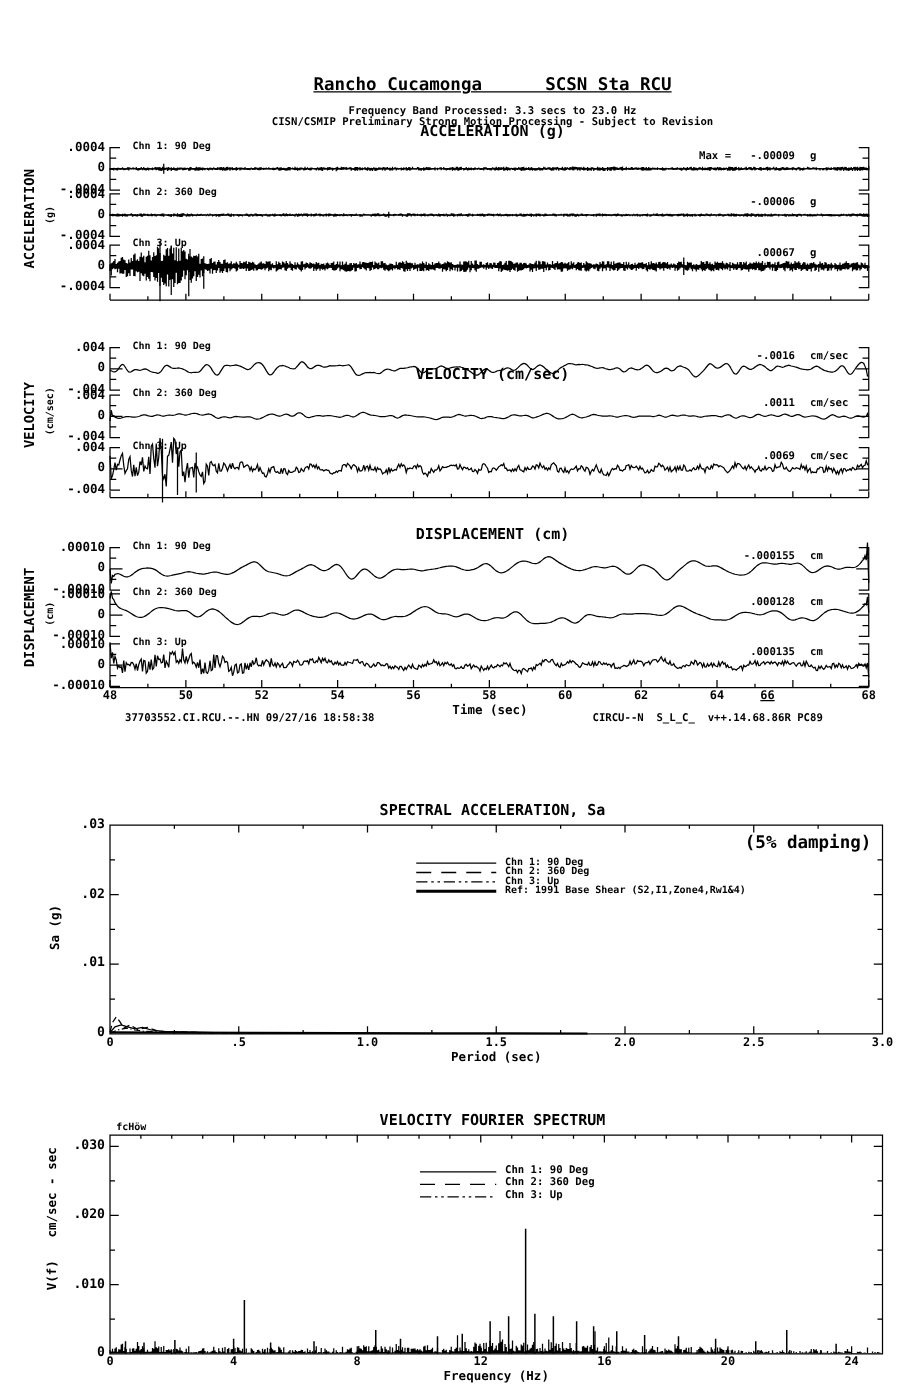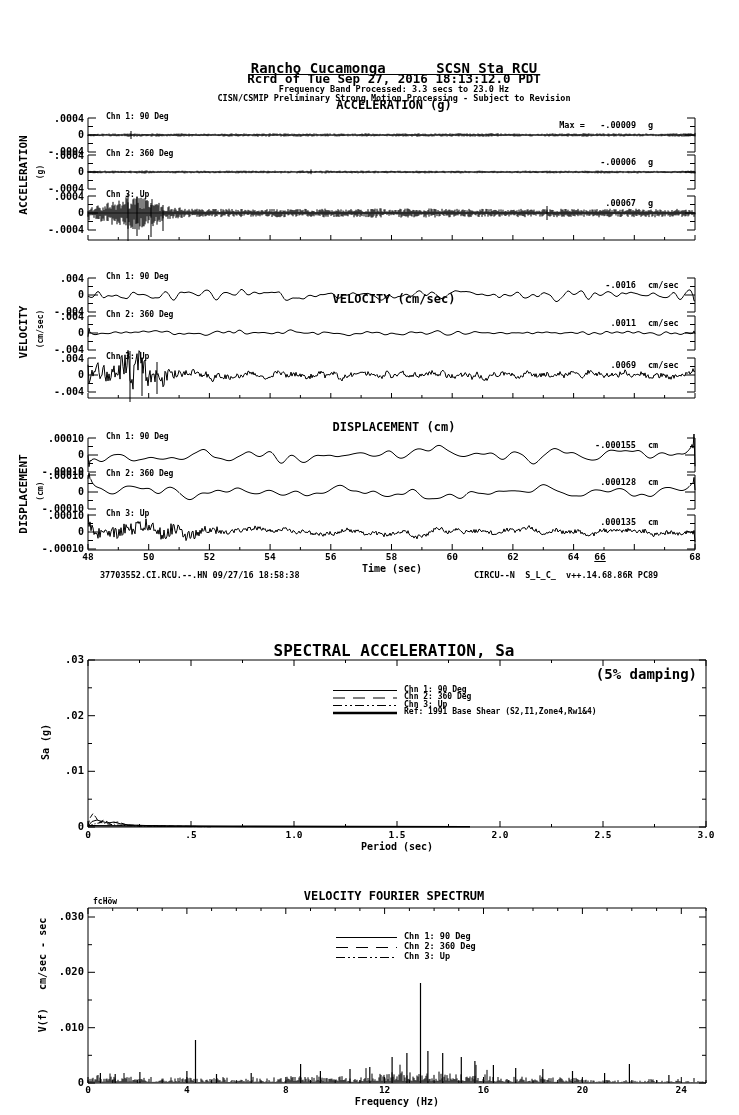--- a/index.html
+++ b/index.html
@@ -73,21 +73,20 @@
       <g>
         <path d="M88 908H706V1083H88ZM88 917h7M706 917h-7M88 972.3h7M706 972.3h-7M88 1027.7h7M706 1027.7h-7M88 1083h7M706 1083h-7M88 944.7h4M706 944.7h-4M88 1000h4M706 1000h-4M88 1055.3h4M706 1055.3h-4M88.0 908v6M88.0 1083v-6M112.7 908v3M112.7 1083v-3M137.4 908v3M137.4 1083v-3M162.2 908v3M162.2 1083v-3M186.9 908v6M186.9 1083v-6M211.6 908v3M211.6 1083v-3M236.3 908v3M236.3 1083v-3M261.0 908v3M261.0 1083v-3M285.8 908v6M285.8 1083v-6M310.5 908v3M310.5 1083v-3M335.2 908v3M335.2 1083v-3M359.9 908v3M359.9 1083v-3M384.6 908v6M384.6 1083v-6M409.4 908v3M409.4 1083v-3M434.1 908v3M434.1 1083v-3M458.8 908v3M458.8 1083v-3M483.5 908v6M483.5 1083v-6M508.2 908v3M508.2 1083v-3M533.0 908v3M533.0 1083v-3M557.7 908v3M557.7 1083v-3M582.4 908v6M582.4 1083v-6M607.1 908v3M607.1 1083v-3M631.8 908v3M631.8 1083v-3M656.6 908v3M656.6 1083v-3M681.3 908v6M681.3 1083v-6M706.0 908v3M706.0 1083v-3" fill="none" stroke="#000" stroke-width="1"></path>
         <path d="M336 937.5H397" fill="none" stroke="#000" stroke-width="1.1"></path>
         <path d="M336 947.5H397" fill="none" stroke="#000" stroke-width="1.1" stroke-dasharray="12,8"></path>
         <path d="M336 957.5H397" fill="none" stroke="#000" stroke-width="1.1" stroke-dasharray="9,3,2,3,2,3"></path>
         <path d="M88 1082.5V1080.0M89 1082.5V1081.2M90 1082.5V1078.9M91 1082.5V1081.1M92 1082.5V1078.7M93 1082.5V1077.8M94 1082.5V1081.4M95 1082.5V1079.3M96 1082.5V1079.5M97 1082.5V1075.6M98 1082.5V1075.0M99 1082.5V1080.8M100 1082.5V1077.6M101 1082.5V1079.1M102 1082.5V1081.7M103 1082.5V1081.7M104 1082.5V1078.8M105 1082.5V1081.6M106 1082.5V1078.8M107 1082.5V1078.6M108 1082.5V1080.5M109 1082.5V1078.9M110 1082.5V1073.5M111 1082.5V1076.7M112 1082.5V1080.4M113 1082.5V1079.2M114 1082.5V1076.9M115 1082.5V1078.5M116 1082.5V1081.3M117 1082.5V1081.3M118 1082.5V1079.8M119 1082.5V1081.3M120 1082.5V1081.3M121 1082.5V1081.2M122 1082.5V1078.4M123 1082.5V1079.0M124 1082.5V1073.0M125 1082.5V1077.8M126 1082.5V1078.5M127 1082.5V1077.2M128 1082.5V1081.6M129 1082.5V1077.6M130 1082.5V1081.4M131 1082.5V1076.8M132 1082.5V1081.5M133 1082.5V1080.0M134 1082.5V1080.0M135 1082.5V1079.3M136 1082.5V1080.4M137 1082.5V1079.4M138 1082.5V1081.9M139 1082.5V1079.1M140 1082.5V1081.3M141 1082.5V1079.0M142 1082.5V1079.3M143 1082.5V1080.3M144 1082.5V1077.9M145 1082.5V1080.4M146 1082.5V1081.0M147 1082.5V1082.0M148 1082.5V1081.5M149 1082.5V1078.9M150 1082.5V1081.8M151 1082.5V1077.0M152 1082.5V1082.0M153 1082.5V1081.8M154 1082.5V1082.0M155 1082.5V1081.8M156 1082.5V1081.7M157 1082.5V1081.5M158 1082.5V1082.0M159 1082.5V1080.9M160 1082.5V1080.7M161 1082.5V1080.4M162 1082.5V1078.7M163 1082.5V1078.6M164 1082.5V1080.7M165 1082.5V1082.0M166 1082.5V1080.9M167 1082.5V1081.9M168 1082.5V1081.8M169 1082.5V1081.2M170 1082.5V1080.6M171 1082.5V1077.4M172 1082.5V1080.4M173 1082.5V1081.6M174 1082.5V1081.9M175 1082.5V1078.5M176 1082.5V1081.0M177 1082.5V1081.8M178 1082.5V1078.1M179 1082.5V1081.1M180 1082.5V1077.6M181 1082.5V1082.1M182 1082.5V1079.1M183 1082.5V1078.4M184 1082.5V1082.0M185 1082.5V1079.4M186 1082.5V1079.2M187 1082.5V1081.4M188 1082.5V1078.3M189 1082.5V1081.5M190 1082.5V1077.8M191 1082.5V1078.2M192 1082.5V1080.1M193 1082.5V1081.0M194 1082.5V1078.9M195 1082.5V1082.0M196 1082.5V1082.0M197 1082.5V1078.8M198 1082.5V1082.2M199 1082.5V1082.0M200 1082.5V1082.1M201 1082.5V1078.6M202 1082.5V1079.6M203 1082.5V1080.7M204 1082.5V1082.1M205 1082.5V1081.6M206 1082.5V1080.0M207 1082.5V1079.7M208 1082.5V1080.9M209 1082.5V1082.1M210 1082.5V1079.0M211 1082.5V1081.3M212 1082.5V1079.1M213 1082.5V1082.0M214 1082.5V1078.2M215 1082.5V1081.9M216 1082.5V1079.1M217 1082.5V1078.1M218 1082.5V1079.3M219 1082.5V1080.4M220 1082.5V1080.2M221 1082.5V1081.7M222 1082.5V1081.5M223 1082.5V1077.1M224 1082.5V1078.1M225 1082.5V1079.8M226 1082.5V1081.8M227 1082.5V1077.7M228 1082.5V1082.0M229 1082.5V1082.0M230 1082.5V1082.0M231 1082.5V1081.1M232 1082.5V1080.0M233 1082.5V1082.1M234 1082.5V1080.2M235 1082.5V1081.4M236 1082.5V1081.5M237 1082.5V1080.8M238 1082.5V1081.4M239 1082.5V1080.8M240 1082.5V1080.8M241 1082.5V1079.8M242 1082.5V1080.0M243 1082.5V1081.6M244 1082.5V1081.0M245 1082.5V1082.1M246 1082.5V1078.8M247 1082.5V1081.6M248 1082.5V1079.9M249 1082.5V1081.8M250 1082.5V1080.9M251 1082.5V1081.9M252 1082.5V1080.2M253 1082.5V1076.9M254 1082.5V1082.1M255 1082.5V1081.6M256 1082.5V1081.8M257 1082.5V1078.3M258 1082.5V1081.9M259 1082.5V1081.5M260 1082.5V1078.7M261 1082.5V1081.2M262 1082.5V1081.2M263 1082.5V1081.2M264 1082.5V1081.9M265 1082.5V1082.2M266 1082.5V1081.3M267 1082.5V1078.5M268 1082.5V1082.1M269 1082.5V1080.1M270 1082.5V1081.5M271 1082.5V1082.1M272 1082.5V1081.6M273 1082.5V1081.8M274 1082.5V1077.4M275 1082.5V1082.0M276 1082.5V1081.9M277 1082.5V1081.3M278 1082.5V1079.3M279 1082.5V1079.7M280 1082.5V1078.8M281 1082.5V1078.2M282 1082.5V1081.7M283 1082.5V1082.1M284 1082.5V1082.1M285 1082.5V1081.3M286 1082.5V1079.7M287 1082.5V1076.8M288 1082.5V1078.6M289 1082.5V1079.0M290 1082.5V1080.2M291 1082.5V1076.2M292 1082.5V1077.6M293 1082.5V1077.0M294 1082.5V1081.0M295 1082.5V1077.0M296 1082.5V1080.9M297 1082.5V1080.5M298 1082.5V1080.2M299 1082.5V1077.5M300 1082.5V1076.2M301 1082.5V1077.4M302 1082.5V1080.2M303 1082.5V1079.7M304 1082.5V1081.4M305 1082.5V1077.0M306 1082.5V1078.8M307 1082.5V1081.6M308 1082.5V1077.3M309 1082.5V1079.4M310 1082.5V1081.1M311 1082.5V1081.0M312 1082.5V1077.1M313 1082.5V1081.9M314 1082.5V1077.9M315 1082.5V1081.8M316 1082.5V1080.6M317 1082.5V1075.2M318 1082.5V1080.0M319 1082.5V1076.7M320 1082.5V1080.8M321 1082.5V1079.7M322 1082.5V1077.7M323 1082.5V1081.1M324 1082.5V1078.1M325 1082.5V1081.8M326 1082.5V1078.2M327 1082.5V1078.1M328 1082.5V1081.6M329 1082.5V1078.9M330 1082.5V1078.9M331 1082.5V1078.7M332 1082.5V1078.7M333 1082.5V1080.2M334 1082.5V1079.2M335 1082.5V1080.5M336 1082.5V1079.4M337 1082.5V1080.4M338 1082.5V1081.2M339 1082.5V1077.1M340 1082.5V1076.5M341 1082.5V1080.1M342 1082.5V1076.2M343 1082.5V1080.0M344 1082.5V1080.0M345 1082.5V1079.4M346 1082.5V1078.1M347 1082.5V1081.7M348 1082.5V1080.9M349 1082.5V1081.1M350 1082.5V1078.6M351 1082.5V1081.8M352 1082.5V1081.8M353 1082.5V1081.9M354 1082.5V1080.0M355 1082.5V1079.0M356 1082.5V1080.5M357 1082.5V1079.8M358 1082.5V1081.8M359 1082.5V1081.7M360 1082.5V1080.3M361 1082.5V1077.4M362 1082.5V1081.0M363 1082.5V1081.2M364 1082.5V1079.1M365 1082.5V1078.1M366 1082.5V1068.1M367 1082.5V1080.9M368 1082.5V1078.0M369 1082.5V1080.3M370 1082.5V1081.1M371 1082.5V1080.7M372 1082.5V1073.6M373 1082.5V1078.5M374 1082.5V1080.8M375 1082.5V1079.3M376 1082.5V1081.1M377 1082.5V1080.7M378 1082.5V1081.1M379 1082.5V1077.4M380 1082.5V1073.9M381 1082.5V1075.0M382 1082.5V1080.8M383 1082.5V1076.5M384 1082.5V1074.9M385 1082.5V1078.4M386 1082.5V1081.0M387 1082.5V1074.3M388 1082.5V1079.1M389 1082.5V1074.1M390 1082.5V1081.1M391 1082.5V1077.5M392 1082.5V1072.3M393 1082.5V1076.7M394 1082.5V1074.4M395 1082.5V1080.2M396 1082.5V1078.8M397 1082.5V1076.4M398 1082.5V1080.1M399 1082.5V1074.6M400 1082.5V1064.7M401 1082.5V1073.3M402 1082.5V1071.5M403 1082.5V1081.0M404 1082.5V1075.1M405 1082.5V1077.5M406 1082.5V1081.1M407 1082.5V1075.4M408 1082.5V1079.2M409 1082.5V1078.8M410 1082.5V1072.4M411 1082.5V1080.5M412 1082.5V1081.1M413 1082.5V1076.6M414 1082.5V1077.9M415 1082.5V1080.1M416 1082.5V1080.4M417 1082.5V1075.5M418 1082.5V1076.6M419 1082.5V1074.1M420 1082.5V1081.1M421 1082.5V1080.3M422 1082.5V1075.5M423 1082.5V1080.2M424 1082.5V1079.0M425 1082.5V1078.2M426 1082.5V1075.8M427 1082.5V1073.5M428 1082.5V1081.1M429 1082.5V1079.2M430 1082.5V1078.9M431 1082.5V1081.2M432 1082.5V1078.4M433 1082.5V1080.7M434 1082.5V1074.9M435 1082.5V1081.1M436 1082.5V1078.8M437 1082.5V1080.6M438 1082.5V1081.0M439 1082.5V1071.6M440 1082.5V1079.8M441 1082.5V1073.8M442 1082.5V1078.4M443 1082.5V1081.1M444 1082.5V1076.8M445 1082.5V1074.7M446 1082.5V1080.4M447 1082.5V1075.1M448 1082.5V1078.3M449 1082.5V1080.9M450 1082.5V1073.5M451 1082.5V1078.7M452 1082.5V1079.9M453 1082.5V1078.3M454 1082.5V1079.0M455 1082.5V1079.2M456 1082.5V1074.4M457 1082.5V1078.4M458 1082.5V1080.9M459 1082.5V1081.1M460 1082.5V1080.7M461 1082.5V1074.3M462 1082.5V1080.5M463 1082.5V1080.6M464 1082.5V1081.1M465 1082.5V1081.0M466 1082.5V1077.2M467 1082.5V1076.7M468 1082.5V1077.9M469 1082.5V1078.2M470 1082.5V1076.5M471 1082.5V1081.2M472 1082.5V1077.5M473 1082.5V1076.0M474 1082.5V1079.2M475 1082.5V1075.8M476 1082.5V1064.9M477 1082.5V1080.3M478 1082.5V1078.0M479 1082.5V1081.2M480 1082.5V1081.0M481 1082.5V1081.2M482 1082.5V1081.1M483 1082.5V1079.2M484 1082.5V1080.3M485 1082.5V1074.4M486 1082.5V1081.3M487 1082.5V1069.9M488 1082.5V1081.2M489 1082.5V1080.1M490 1082.5V1076.4M491 1082.5V1081.0M492 1082.5V1081.3M493 1082.5V1077.0M494 1082.5V1081.3M495 1082.5V1081.3M496 1082.5V1082.0M497 1082.5V1080.8M498 1082.5V1077.0M499 1082.5V1080.3M500 1082.5V1080.6M501 1082.5V1078.7M502 1082.5V1081.1M503 1082.5V1081.2M504 1082.5V1081.9M505 1082.5V1081.5M506 1082.5V1079.7M507 1082.5V1079.0M508 1082.5V1080.7M509 1082.5V1080.2M510 1082.5V1081.2M511 1082.5V1081.5M512 1082.5V1081.9M513 1082.5V1081.8M514 1082.5V1076.9M515 1082.5V1081.8M516 1082.5V1081.6M517 1082.5V1079.4M518 1082.5V1081.9M519 1082.5V1081.0M520 1082.5V1079.5M521 1082.5V1078.7M522 1082.5V1076.7M523 1082.5V1079.7M524 1082.5V1080.2M525 1082.5V1081.7M526 1082.5V1077.5M527 1082.5V1081.7M528 1082.5V1081.3M529 1082.5V1081.0M530 1082.5V1080.8M531 1082.5V1081.9M532 1082.5V1078.8M533 1082.5V1081.1M534 1082.5V1080.5M535 1082.5V1079.5M536 1082.5V1080.4M537 1082.5V1080.5M538 1082.5V1081.4M539 1082.5V1082.0M540 1082.5V1075.3M541 1082.5V1078.8M542 1082.5V1076.8M543 1082.5V1078.7M544 1082.5V1079.4M545 1082.5V1079.4M546 1082.5V1081.9M547 1082.5V1080.0M548 1082.5V1079.7M549 1082.5V1078.1M550 1082.5V1081.3M551 1082.5V1078.2M552 1082.5V1081.7M553 1082.5V1077.5M554 1082.5V1081.9M555 1082.5V1081.9M556 1082.5V1081.9M557 1082.5V1081.8M558 1082.5V1081.9M559 1082.5V1079.1M560 1082.5V1077.4M561 1082.5V1078.2M562 1082.5V1078.9M563 1082.5V1080.4M564 1082.5V1081.4M565 1082.5V1081.9M566 1082.5V1080.6M567 1082.5V1081.4M568 1082.5V1081.7M569 1082.5V1077.8M570 1082.5V1079.5M571 1082.5V1081.1M572 1082.5V1078.9M573 1082.5V1082.0M574 1082.5V1078.0M575 1082.5V1081.1M576 1082.5V1077.9M577 1082.5V1079.0M578 1082.5V1079.5M579 1082.5V1080.0M580 1082.5V1081.9M581 1082.5V1080.0M582 1082.5V1078.8M583 1082.5V1080.2M584 1082.5V1082.3M585 1082.5V1080.2M586 1082.5V1079.8M587 1082.5V1082.0M588 1082.5V1080.5M589 1082.5V1082.3M590 1082.5V1081.9M591 1082.5V1080.2M592 1082.5V1082.2M593 1082.5V1080.5M594 1082.5V1080.7M595 1082.5V1082.3M596 1082.5V1082.1M597 1082.5V1081.7M598 1082.5V1082.3M599 1082.5V1081.3M600 1082.5V1081.9M601 1082.5V1081.5M602 1082.5V1082.3M603 1082.5V1080.5M604 1082.5V1081.7M605 1082.5V1082.1M606 1082.5V1080.1M607 1082.5V1082.3M608 1082.5V1080.8M609 1082.5V1080.0M610 1082.5V1081.2M611 1082.5V1082.2M612 1082.5V1081.8M613 1082.5V1081.3M614 1082.5V1081.8M615 1082.5V1080.7M616 1082.5V1082.3M617 1082.5V1082.3M618 1082.5V1080.2M619 1082.5V1082.2M620 1082.5V1082.3M621 1082.5V1082.0M622 1082.5V1081.7M623 1082.5V1082.3M624 1082.5V1081.0M625 1082.5V1081.6M626 1082.5V1080.2M627 1082.5V1081.6M628 1082.5V1082.1M629 1082.5V1082.3M630 1082.5V1082.3M631 1082.5V1081.2M632 1082.5V1082.1M633 1082.5V1080.5M634 1082.5V1082.3M635 1082.5V1080.9M636 1082.5V1082.3M637 1082.5V1081.5M638 1082.5V1082.3M639 1082.5V1082.3M640 1082.5V1080.7M641 1082.5V1082.2M642 1082.5V1081.8M643 1082.5V1082.2M644 1082.5V1082.0M645 1082.5V1080.9M646 1082.5V1082.2M647 1082.5V1081.9M648 1082.5V1081.1M649 1082.5V1079.2M650 1082.5V1082.0M651 1082.5V1079.1M652 1082.5V1080.2M653 1082.5V1079.4M654 1082.5V1081.0M655 1082.5V1082.3M656 1082.5V1082.0M657 1082.5V1080.4M658 1082.5V1082.1M659 1082.5V1082.1M660 1082.5V1082.2M661 1082.5V1082.1M662 1082.5V1080.8M663 1082.5V1082.3M664 1082.5V1082.3M665 1082.5V1081.7M666 1082.5V1082.3M667 1082.5V1081.2M668 1082.5V1081.7M669 1082.5V1081.7M670 1082.5V1081.9M671 1082.5V1081.4M672 1082.5V1081.7M673 1082.5V1082.0M674 1082.5V1082.0M675 1082.5V1082.3M676 1082.5V1080.8M677 1082.5V1081.0M678 1082.5V1079.1M679 1082.5V1081.2M680 1082.5V1081.4M681 1082.5V1081.6M682 1082.5V1082.3M683 1082.5V1082.3M684 1082.5V1082.3M685 1082.5V1082.3M686 1082.5V1081.4M687 1082.5V1081.6M688 1082.5V1081.1M689 1082.5V1081.8M690 1082.5V1082.3M691 1082.5V1082.2M692 1082.5V1082.0M693 1082.5V1082.3M694 1082.5V1078.0M695 1082.5V1082.3M696 1082.5V1082.3M697 1082.5V1082.3M698 1082.5V1081.1M699 1082.5V1082.3M700 1082.5V1081.5M701 1082.5V1082.3M702 1082.5V1081.5M703 1082.5V1081.7M704 1082.5V1082.1M705 1082.5V1082.3" fill="none" stroke="#000" stroke-width="1"></path>
         <path d="M100.4 1083V1073M115.2 1083V1074M139.9 1083V1072M186.9 1083V1071M195.5 1083V1040M216.5 1083V1074M251.2 1083V1073M300.6 1083V1064M320.4 1083V1071M350.0 1083V1069M369.8 1083V1067M392.1 1083V1057M406.9 1083V1053M420.5 1083V983M427.9 1083V1051M442.7 1083V1053M461.3 1083V1057M474.9 1083V1061M493.4 1083V1065M515.7 1083V1068M542.8 1083V1069M572.5 1083V1071M604.6 1083V1073M629.4 1083V1064M668.9 1083V1075" fill="none" stroke="#000" stroke-width="1.2"></path>
       </g>
     </svg>
   <div class="lbl ctr" style="left:394px;top:61px;font-size:14px;text-decoration:underline;">Rancho Cucamonga      SCSN Sta RCU</div>
-  <div class="lbl ctr" style="left:394px;top:72px;font-size:12.5px;">Rcrd of Tue Sep 27, 2016 18:13:12.0 PDT</div>
   <div class="lbl ctr" style="left:394px;top:85px;font-size:8.5px;">Frequency Band Processed: 3.3 secs to 23.0 Hz</div>
   <div class="lbl ctr" style="left:394px;top:94px;font-size:8.5px;">CISN/CSMIP Preliminary Strong Motion Processing - Subject to Revision</div>
 <div class="lbl" style="font-size: 12px; top: 99px; left: 394px; transform: translateX(-50%);">ACCELERATION (g)</div>
     <div class="lbl" style="font-size: 11px; top: 175px; left: 24px; transform: translate(-50%, -50%) rotate(-90deg);">ACCELERATION</div>
     <div class="lbl" style="font-size: 8px; top: 172px; left: 41px; transform: translate(-50%, -50%) rotate(-90deg);">(g)</div>
     <div class="lbl" style="font-size: 10px; top: 113px; left: 84px; transform: translateX(-100%);">.0004</div>
     <div class="lbl" style="font-size: 10px; top: 129px; left: 84px; transform: translateX(-100%);">0</div>
     <div class="lbl" style="font-size: 10px; top: 146px; left: 84px; transform: translateX(-100%);">-.0004</div>
     <div class="lbl" style="font-size: 8px; top: 113px; left: 106px;">Chn 1: 90 Deg</div>
     <div class="lbl" style="font-size: 8.5px; top: 121px; left: 636px; transform: translateX(-100%);">Max =   -.00009</div>
@@ -148,26 +147,26 @@
     <div class="lbl" style="font-size: 8.5px; top: 518px; left: 648px;">cm</div>
     <div class="lbl" style="font-size: 9.5px; top: 552px; left: 88px; transform: translateX(-50%);">48</div>
     <div class="lbl" style="font-size: 9.5px; top: 552px; left: 148.7px; transform: translateX(-50%);">50</div>
     <div class="lbl" style="font-size: 9.5px; top: 552px; left: 209.4px; transform: translateX(-50%);">52</div>
     <div class="lbl" style="font-size: 9.5px; top: 552px; left: 270.1px; transform: translateX(-50%);">54</div>
     <div class="lbl" style="font-size: 9.5px; top: 552px; left: 330.8px; transform: translateX(-50%);">56</div>
     <div class="lbl" style="font-size: 9.5px; top: 552px; left: 391.5px; transform: translateX(-50%);">58</div>
     <div class="lbl" style="font-size: 9.5px; top: 552px; left: 452.2px; transform: translateX(-50%);">60</div>
     <div class="lbl" style="font-size: 9.5px; top: 552px; left: 512.9px; transform: translateX(-50%);">62</div>
     <div class="lbl" style="font-size: 9.5px; top: 552px; left: 573.6px; transform: translateX(-50%);">64</div>
-    <div class="lbl" style="font-size: 9.5px; top: 552px; left: 600px; transform: translateX(-50%); text-decoration: underline;">66</div>
+    <div class="lbl" style="font-size: 9.5px; top: 552px; left: 614px; transform: translateX(-50%); text-decoration: underline;">66</div>
     <div class="lbl" style="font-size: 9.5px; top: 552px; left: 695px; transform: translateX(-50%);">68</div>
     <div class="lbl" style="font-size: 10px; top: 563px; left: 392px; transform: translateX(-50%);">Time (sec)</div>
     <div class="lbl" style="font-size: 8.5px; top: 571px; left: 100px;">37703552.CI.RCU.--.HN 09/27/16 18:58:38</div>
     <div class="lbl" style="font-size: 8.5px; top: 571px; left: 474px;">CIRCU--N  S_L_C_  v++.14.68.86R PC89</div>
-    <div class="lbl" style="font-size: 16px; top: 642px; left: 394px; transform: translateX(-50%);">SPECTRAL ACCELERATION, Sa</div>
+    <div class="lbl" style="font-size: 12px; top: 642px; left: 394px; transform: translateX(-50%);">SPECTRAL ACCELERATION, Sa</div>
     <div class="lbl" style="font-size: 14px; top: 667px; left: 697px; transform: translateX(-100%);">(5% damping)</div>
     <div class="lbl" style="font-size: 10px; top: 742px; left: 45px; transform: translate(-50%, -50%) rotate(-90deg);">Sa (g)</div>
     <div class="lbl" style="font-size: 10.5px; top: 654px; left: 84px; transform: translateX(-100%);">.03</div>
     <div class="lbl" style="font-size: 10.5px; top: 709.7px; left: 84px; transform: translateX(-100%);">.02</div>
     <div class="lbl" style="font-size: 10.5px; top: 765.3px; left: 84px; transform: translateX(-100%);">.01</div>
     <div class="lbl" style="font-size: 10.5px; top: 821px; left: 84px; transform: translateX(-100%);">0</div>
     <div class="lbl" style="font-size: 9.5px; top: 830px; left: 88px; transform: translateX(-50%);">0</div>
     <div class="lbl" style="font-size: 9.5px; top: 830px; left: 191px; transform: translateX(-50%);">.5</div>
     <div class="lbl" style="font-size: 9.5px; top: 830px; left: 294px; transform: translateX(-50%);">1.0</div>
     <div class="lbl" style="font-size: 9.5px; top: 830px; left: 397px; transform: translateX(-50%);">1.5</div>

